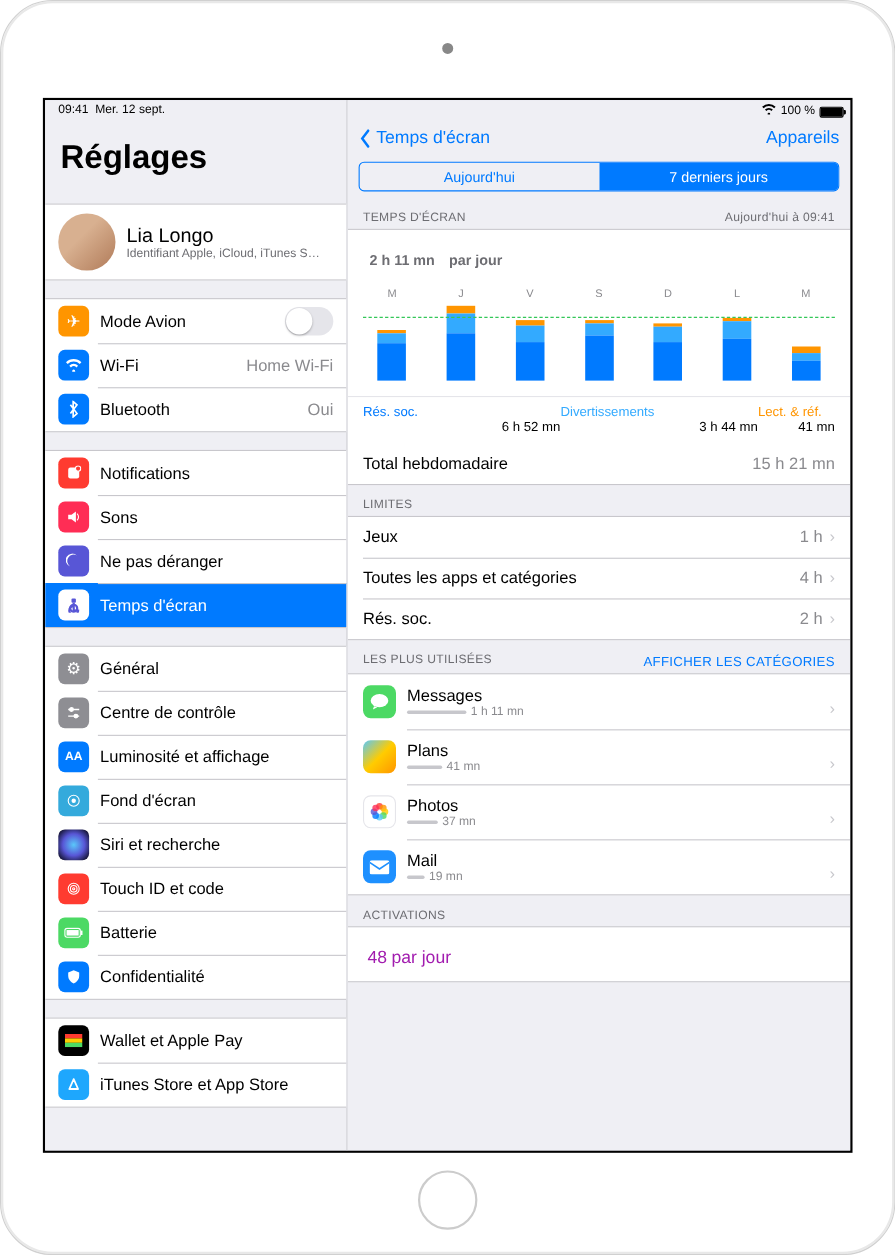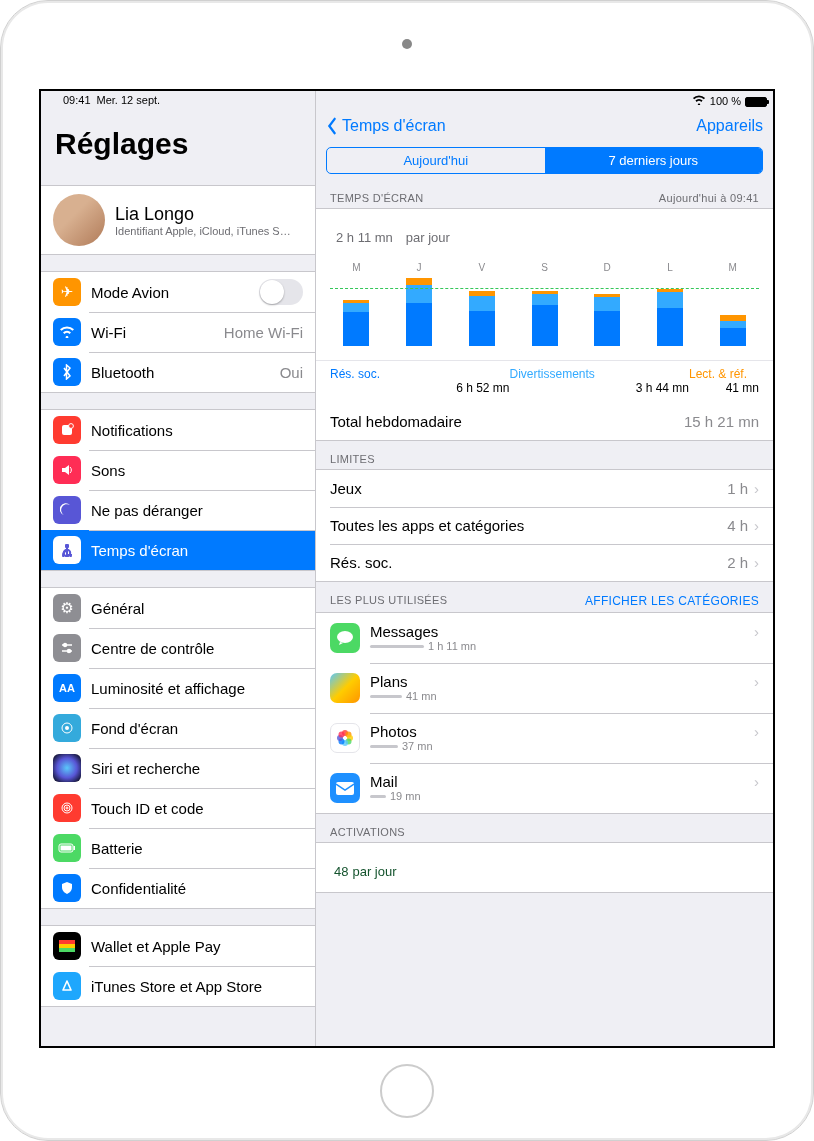--- a/index.html
+++ b/index.html
@@ -2,21 +2,21 @@
 <html><head>
 <meta charset="utf-8">
 <style>
   * { box-sizing: border-box; margin: 0; padding: 0; }
   body { background:#fff; font-family:-apple-system,Helvetica,Arial,sans-serif; }
   .device { width:814px; height:1141px; margin:0 auto; background:#fff; border:1px solid #d0d0d0; border-radius:48px; position:relative; overflow:hidden; box-shadow: inset 0 0 0 2px #e8e8e8; }
   .camera { width:10px; height:10px; background:#888; border-radius:50%; position:absolute; top:38px; left:50%; transform:translateX(-50%); }
   .home { width:54px; height:54px; border:2px solid #ccc; border-radius:50%; position:absolute; bottom:22px; left:50%; transform:translateX(-50%); }
   .screen { position:absolute; top:88px; left:38px; right:38px; bottom:92px; border:2px solid #000; background:#efeff4; display:flex; overflow:hidden; }
   
-  .status { position:absolute; top:0; left:16px; right:0; height:18px; display:flex; align-items:center; padding:0 6px; font-size:11px; font-weight:500; background:transparent; z-index:5;}
+  .status { position:absolute; top:0; left:6px; right:0; height:18px; display:flex; align-items:center; padding:0 6px; font-size:11px; font-weight:500; background:transparent; z-index:5;}
   .status .left { display:flex; gap:6px;}
   .status .right { margin-left:auto; display:flex; align-items:flex-end; gap:4px;}
   .batt { width:22px; height:10px; border:1px solid #000; border-radius:2px; position:relative;}
   .batt::after{content:"";position:absolute;right:-3px;top:2px;width:2px;height:4px;background:#000;border-radius:0 1px 1px 0;}
   .batt i{display:block;height:100%;width:100%;background:#000;}
   
   .sidebar { width:275px; background:#efeff4; border-right:1px solid #c8c7cc; display:flex; flex-direction:column; overflow:hidden; padding-top:18px;}
   .sb-title { font-size:30px; font-weight:700; padding:18px 14px 8px;}
   .cell-group { margin-top:16px; background:#fff; border-top:1px solid #c8c7cc; border-bottom:1px solid #c8c7cc; }
   .cell { display:flex; align-items:center; padding:6px 12px; min-height:40px; position:relative;}
@@ -42,45 +42,45 @@
   .seg { display:flex; margin:6px 10px; border:1px solid #007aff; border-radius:5px; overflow:hidden; font-size:13px;}
   .seg div{flex:1;text-align:center;padding:5px 0;color:#007aff;}
   .seg div.active{background:#007aff;color:#fff;}
   .h2 { font-size:19px; font-weight:700; padding:6px 14px 2px;}
   .sect-head { display:flex; font-size:11px; color:#6d6d72; padding:12px 14px 4px; letter-spacing:.3px;}
   .sect-head .r{margin-left:auto;}
   .sect-head .link{color:#007aff;font-size:12px;}
   .card { background:#fff; border-top:1px solid #c8c7cc; border-bottom:1px solid #c8c7cc;}
   .card-pad{padding:10px 14px;}
   .big-time{font-size:25px;font-weight:400;}
-  .big-time span{font-size:13px;color:#6d6d72;font-weight:400;margin-left:6px;}
+  .big-time span{font-size:13px;color:#6d6d72;font-weight:700;margin-left:6px;}
   .chart-row{display:flex;gap:10px;align-items:flex-end;height:90px;margin-top:8px;}
   .chart-col{flex:1;display:flex;flex-direction:column;align-items:center;}
   .chart-col .lab{font-size:10px;color:#8a8a8e;margin-bottom:3px;}
   .bar{width:26px;display:flex;flex-direction:column;justify-content:flex-end;}
   .bar span{display:block;width:100%;}
   .b1{background:#007aff;} .b2{background:#33aaff;} .b3{background:#ff9500;}
   .chart-wrap{position:relative;padding-bottom:4px;}
   .dashed{position:absolute;left:0;right:0;border-top:1.5px dashed #34c759;}
   .cats{display:flex;padding:6px 14px 8px;font-size:12px;border-top:1px solid #e5e5ea;}
   .cats div{flex:1;}
   .cats .t1{color:#007aff;} .cats .t2{color:#33aaff;} .cats .t3{color:#ff9500;text-align:right;}
   .cats .v{color:#000;font-size:12px;display:block;text-align:right;}
-  .row{display:flex;align-items:flex-start;padding:10px 14px;position:relative;font-size:15px;}
+  .row{display:flex;align-items:flex-end;padding:10px 14px;position:relative;font-size:15px;}
   .row + .row::before{content:"";position:absolute;left:14px;right:0;top:0;height:1px;background:#c8c7cc;}
   .row.indent + .row::before{left:54px;}
   .row .v{margin-left:auto;color:#8a8a8e;font-size:15px;}
   .row .chv{color:#c7c7cc;margin-left:6px;}
   .app-ic{width:30px;height:30px;border-radius:7px;margin-right:10px;flex-shrink:0;display:flex;align-items:center;justify-content:center;color:#fff;font-size:16px;}
   .app-row .info{display:flex;flex-direction:column;}
   .app-row .info .an{font-size:15px;}
   .app-row .info .at{font-size:11px;color:#8a8a8e;display:flex;align-items:center;gap:4px;}
   .micro{height:3px;background:#c7c7cc;border-radius:2px;}
   .pickups .n{font-size:25px;}
-  .pickups .n span{font-size:13px;color:#14532d;margin-left:4px;}
+  .pickups .n span{font-size:16px;color:#a21caf;margin-left:4px;}
   .scroll{overflow-y:auto;flex:1;}
   .scroll::-webkit-scrollbar{width:0;}
 </style>
 </head>
 <body>
 
 <div class="device">
   <div class="camera"></div>
 
   <div class="screen">

